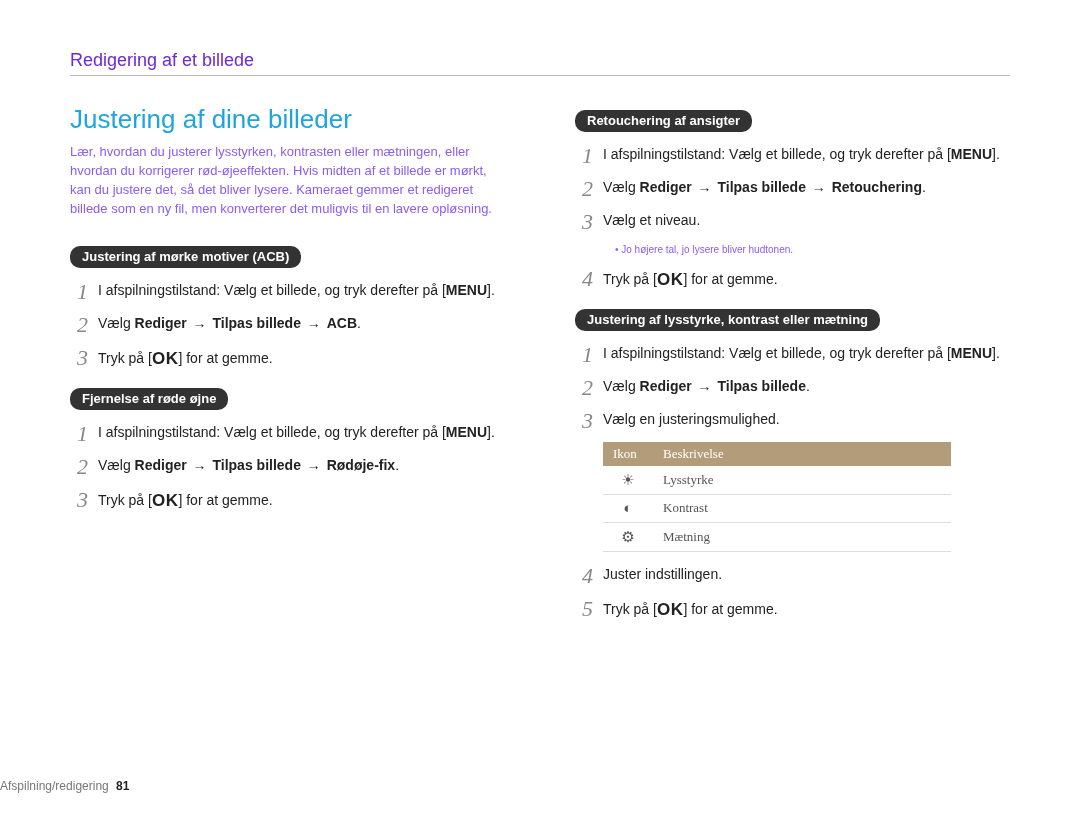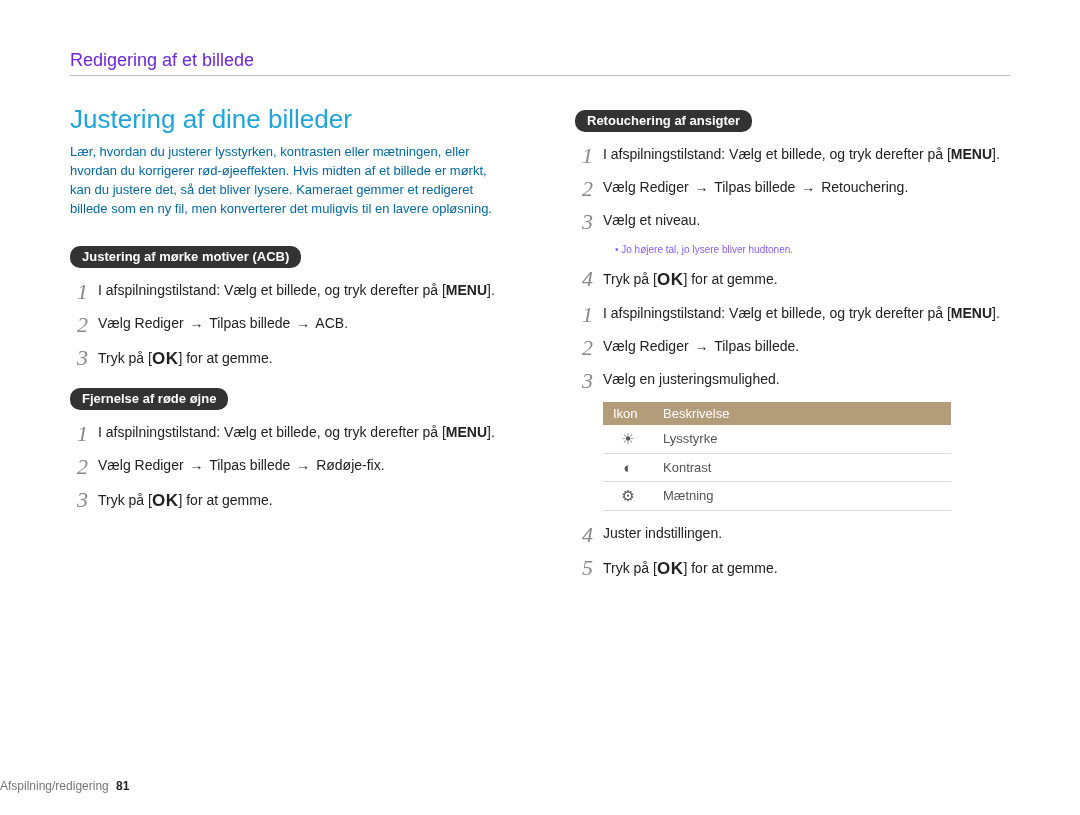--- a/index.html
+++ b/index.html
@@ -30,21 +30,21 @@
   }
   .section-title {
     color: #1fa5dc;
     font-size: 26px;
     font-weight: 400;
     margin-bottom: 8px;
   }
   .intro {
     font-size: 13px;
     line-height: 1.45;
-    color: #0369a1;
+    color: #8b5cf6;
     margin-bottom: 22px;
   }
   .pill {
     display: inline-block;
     background: #333;
     color: #fff;
     font-size: 13px;
     font-weight: 700;
     border-radius: 10px;
     padding: 3px 12px 4px;
@@ -66,21 +66,21 @@
     min-width: 18px;
     text-align: right;
     padding-top: 1px;
   }
   .step-text {
     font-size: 14px;
     line-height: 1.5;
     color: #222;
     flex: 1;
   }
-  .step-text b { font-weight: 400; }
+  .step-text b { font-weight: 700; }
   .ok-badge {
     display: inline-block;
     font-weight: 700;
     font-size: 17px;
     vertical-align: -1px;
     letter-spacing: 0.5px;
   }
   .menu-btn {
     font-weight: 700;
   }
@@ -89,20 +89,21 @@
     color: #8b5cf6;
     margin: 2px 0 10px 40px;
     line-height: 1.4;
   }
   .bullet-note::before { content: "•  "; }
   table.desc {
     border-collapse: collapse;
     width: 80%;
     margin: 4px 0 12px 28px;
     font-size: 13px;
+    font-family: Liberation Serif, serif;
   }
   table.desc th {
     background: #b29c7a;
     color: #fff;
     font-weight: 400;
     text-align: left;
     padding: 4px 10px;
   }
   table.desc td {
     border-bottom: 1px solid #ddd;
@@ -201,20 +202,21 @@
     <div class="bullet-note">Jo højere tal, jo lysere bliver hudtonen.</div>
     <ol class="steps">
       <li class="step">
         <span class="step-num">4</span>
         <span class="step-text">
           <span>Tryk på [</span><span class="ok-badge">OK</span><span>] for at gemme.</span>
         </span>
       </li>
     </ol>
 
+    <div class="pill">Justering af lysstyrke, kontrast eller mætning</div>
     <ol class="steps">
       <li class="step">
         <span class="step-num">1</span>
         <span class="step-text">
           <span>I afspilningstilstand: Vælg et billede, og tryk derefter på [</span><span class="menu-btn">MENU</span><span>].</span>
         </span>
       </li>
       <li class="step">
         <span class="step-num">2</span>
         <span class="step-text">

